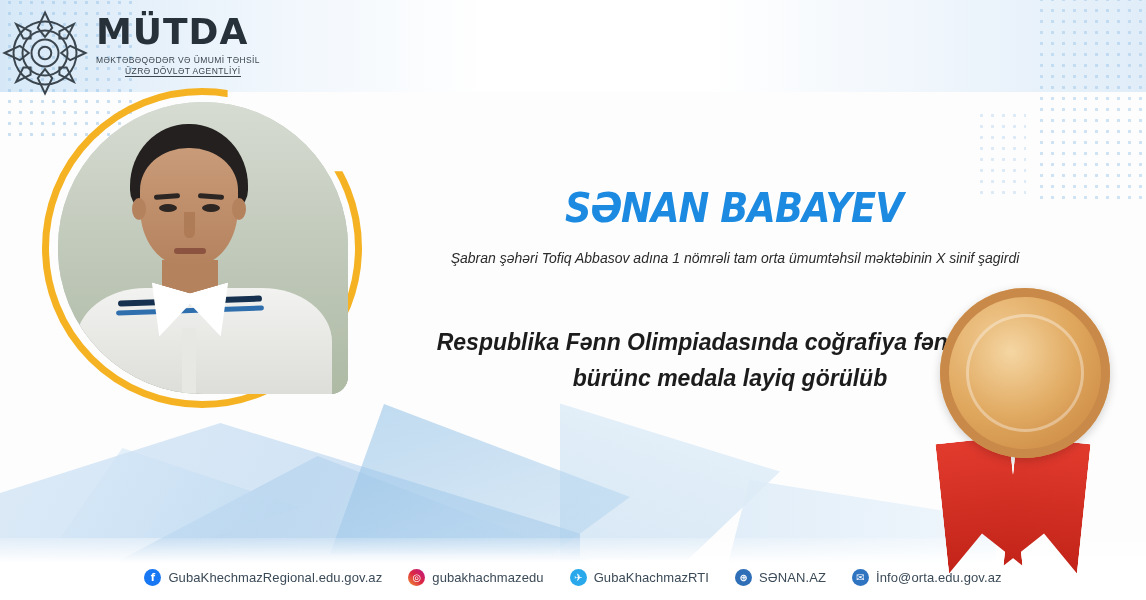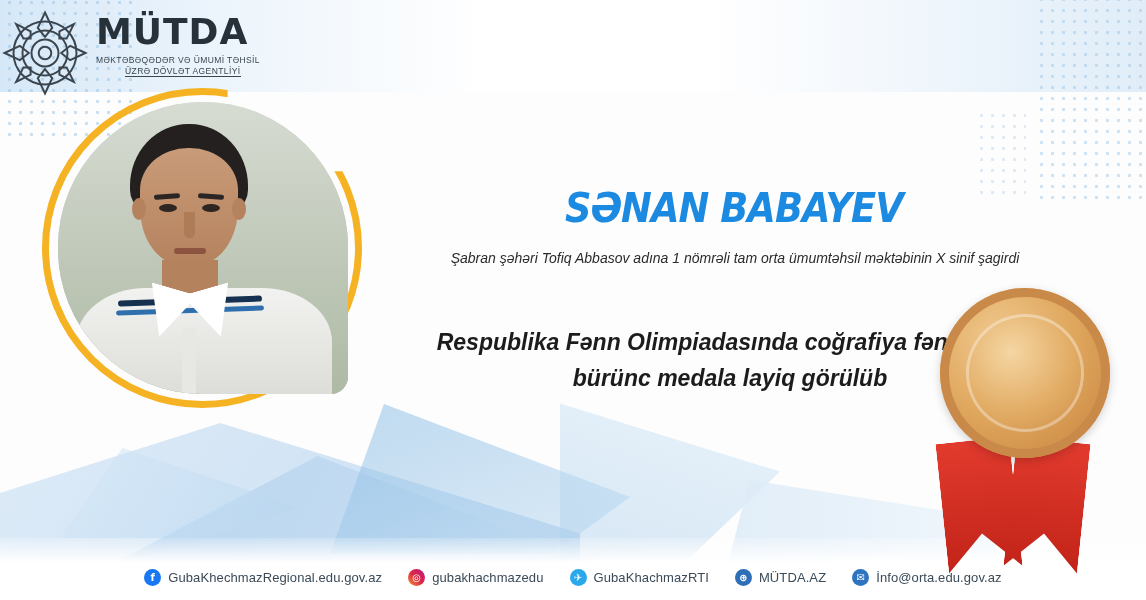--- a/index.html
+++ b/index.html
@@ -314,21 +314,21 @@
     <div class="f-item">
       <span class="ic ic-ig">◎</span>
       <span class="f-label">gubakhachmazedu</span>
     </div>
     <div class="f-item">
       <span class="ic ic-tg">✈</span>
       <span class="f-label">GubaKhachmazRTI</span>
     </div>
     <div class="f-item">
       <span class="ic ic-web">⊕</span>
-      <span class="f-label">MÜTDA.AZ</span>
+      <span class="f-label">SƏNAN.AZ</span>
     </div>
     <div class="f-item">
       <span class="ic ic-mail">✉</span>
       <span class="f-label">İnfo@orta.edu.gov.az</span>
     </div>
   </div>
 
 </div>
 
 </body></html>

